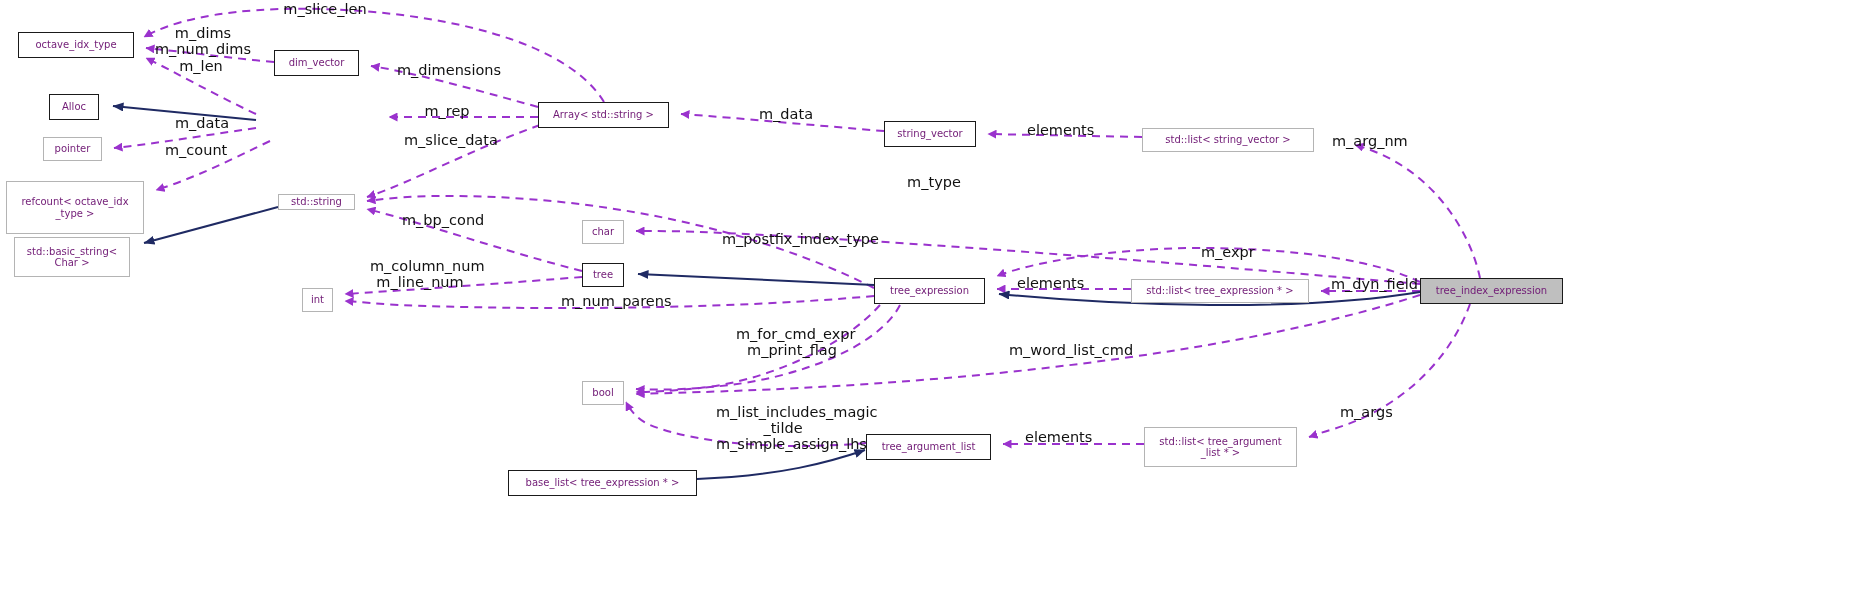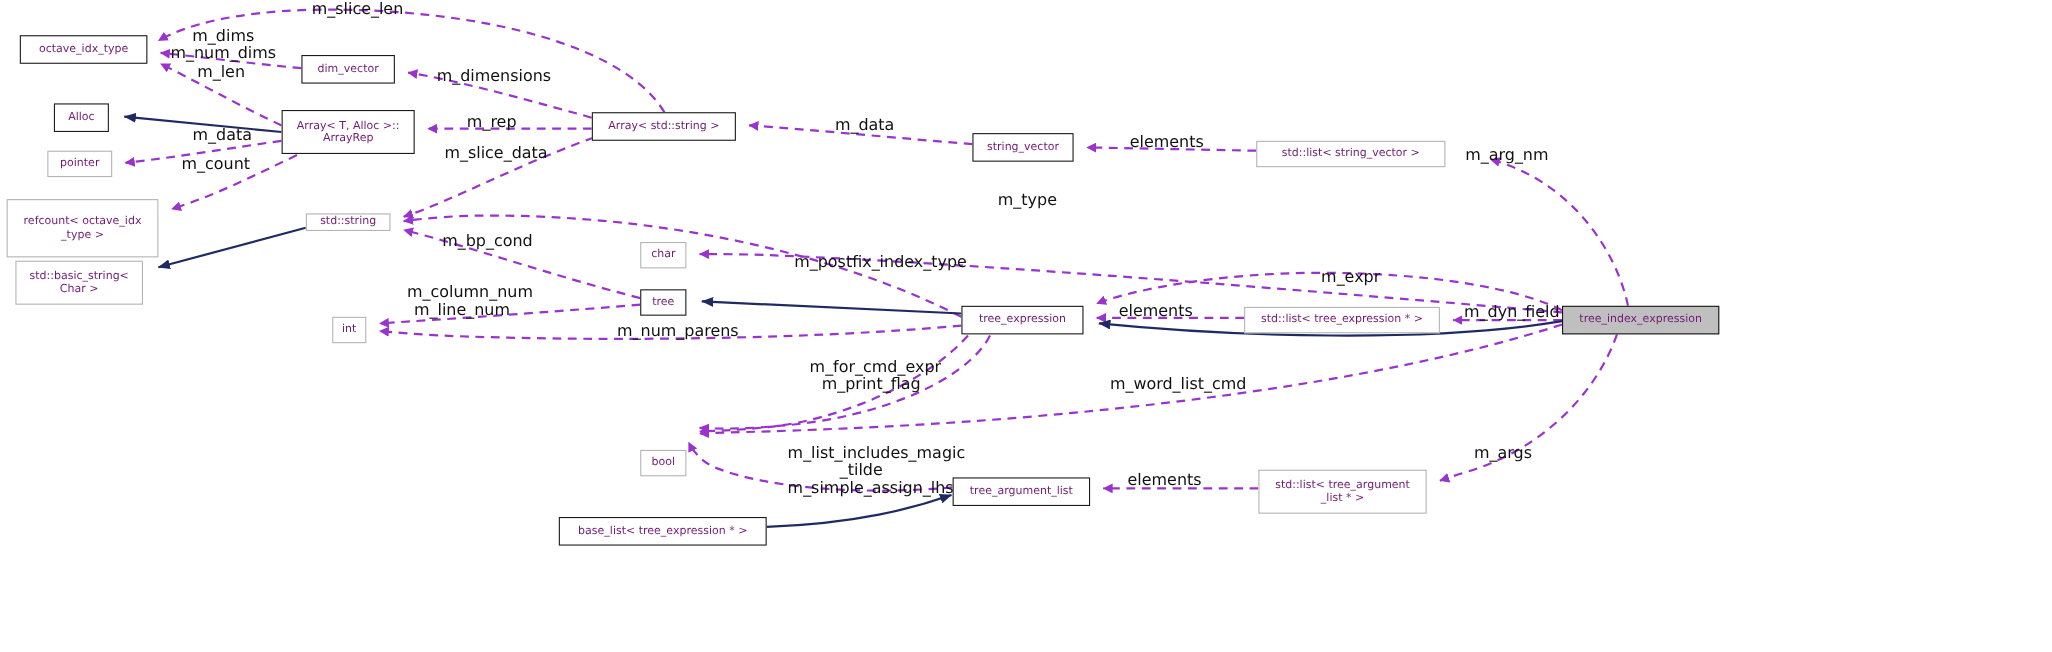--- a/index.html
+++ b/index.html
@@ -102,38 +102,36 @@
 
       <path d="M 1420,292 C 1300,312 1120,306 999,294"></path>
 
       <path d="M 697,479 C 780,476 830,462 865,450"></path>
     </g>
   </svg>
 
   <div class="node solid" style="left:18px;top:32px;width:116px;height:26px;">octave_idx_type</div>
   <div class="node solid" style="left:274px;top:50px;width:85px;height:26px;">dim_vector</div>
   <div class="node solid" style="left:49px;top:94px;width:50px;height:26px;">Alloc</div>
-  <div class="node solid" style="left:256px;top:100px;width:121px;height:40px;">Array&lt; T, Alloc &gt;::
-ArrayRep</div>
   <div class="node solid" style="left:538px;top:102px;width:131px;height:26px;">Array&lt; std::string &gt;</div>
   <div class="node solid" style="left:884px;top:121px;width:92px;height:26px;">string_vector</div>
   <div class="node normal" style="left:1142px;top:128px;width:172px;height:24px;">std::list&lt; string_vector &gt;</div>
   <div class="node normal" style="left:43px;top:137px;width:59px;height:24px;">pointer</div>
   <div class="node normal" style="left:6px;top:181px;width:138px;height:53px;">refcount&lt; octave_idx
 _type &gt;</div>
   <div class="node normal" style="left:278px;top:194px;width:77px;height:16px;">std::string</div>
   <div class="node normal" style="left:582px;top:220px;width:42px;height:24px;">char</div>
   <div class="node normal" style="left:14px;top:237px;width:116px;height:40px;">std::basic_string&lt;
 Char &gt;</div>
   <div class="node solid" style="left:582px;top:263px;width:42px;height:24px;">tree</div>
   <div class="node solid" style="left:874px;top:278px;width:111px;height:26px;">tree_expression</div>
   <div class="node normal" style="left:1131px;top:279px;width:178px;height:24px;">std::list&lt; tree_expression * &gt;</div>
   <div class="node current" style="left:1420px;top:278px;width:143px;height:26px;">tree_index_expression</div>
   <div class="node normal" style="left:302px;top:288px;width:31px;height:24px;">int</div>
-  <div class="node normal" style="left:582px;top:381px;width:42px;height:24px;margin-top:28px;">bool</div>
+  <div class="node normal" style="left:582px;top:381px;width:42px;height:24px;">bool</div>
   <div class="node solid" style="left:866px;top:434px;width:125px;height:26px;">tree_argument_list</div>
   <div class="node solid" style="left:508px;top:470px;width:189px;height:26px;">base_list&lt; tree_expression * &gt;</div>
   <div class="node normal" style="left:1144px;top:427px;width:153px;height:40px;">std::list&lt; tree_argument
 _list * &gt;</div>
 
   <div class="edge-label" style="left:282px;top:2px;width:86px;">m_slice_len</div>
   <div class="edge-label" style="left:153px;top:26px;width:100px;">m_dims
 m_num_dims</div>
   <div class="edge-label" style="left:178px;top:59px;width:46px;">m_len</div>
   <div class="edge-label" style="left:397px;top:63px;width:96px;">m_dimensions</div>

